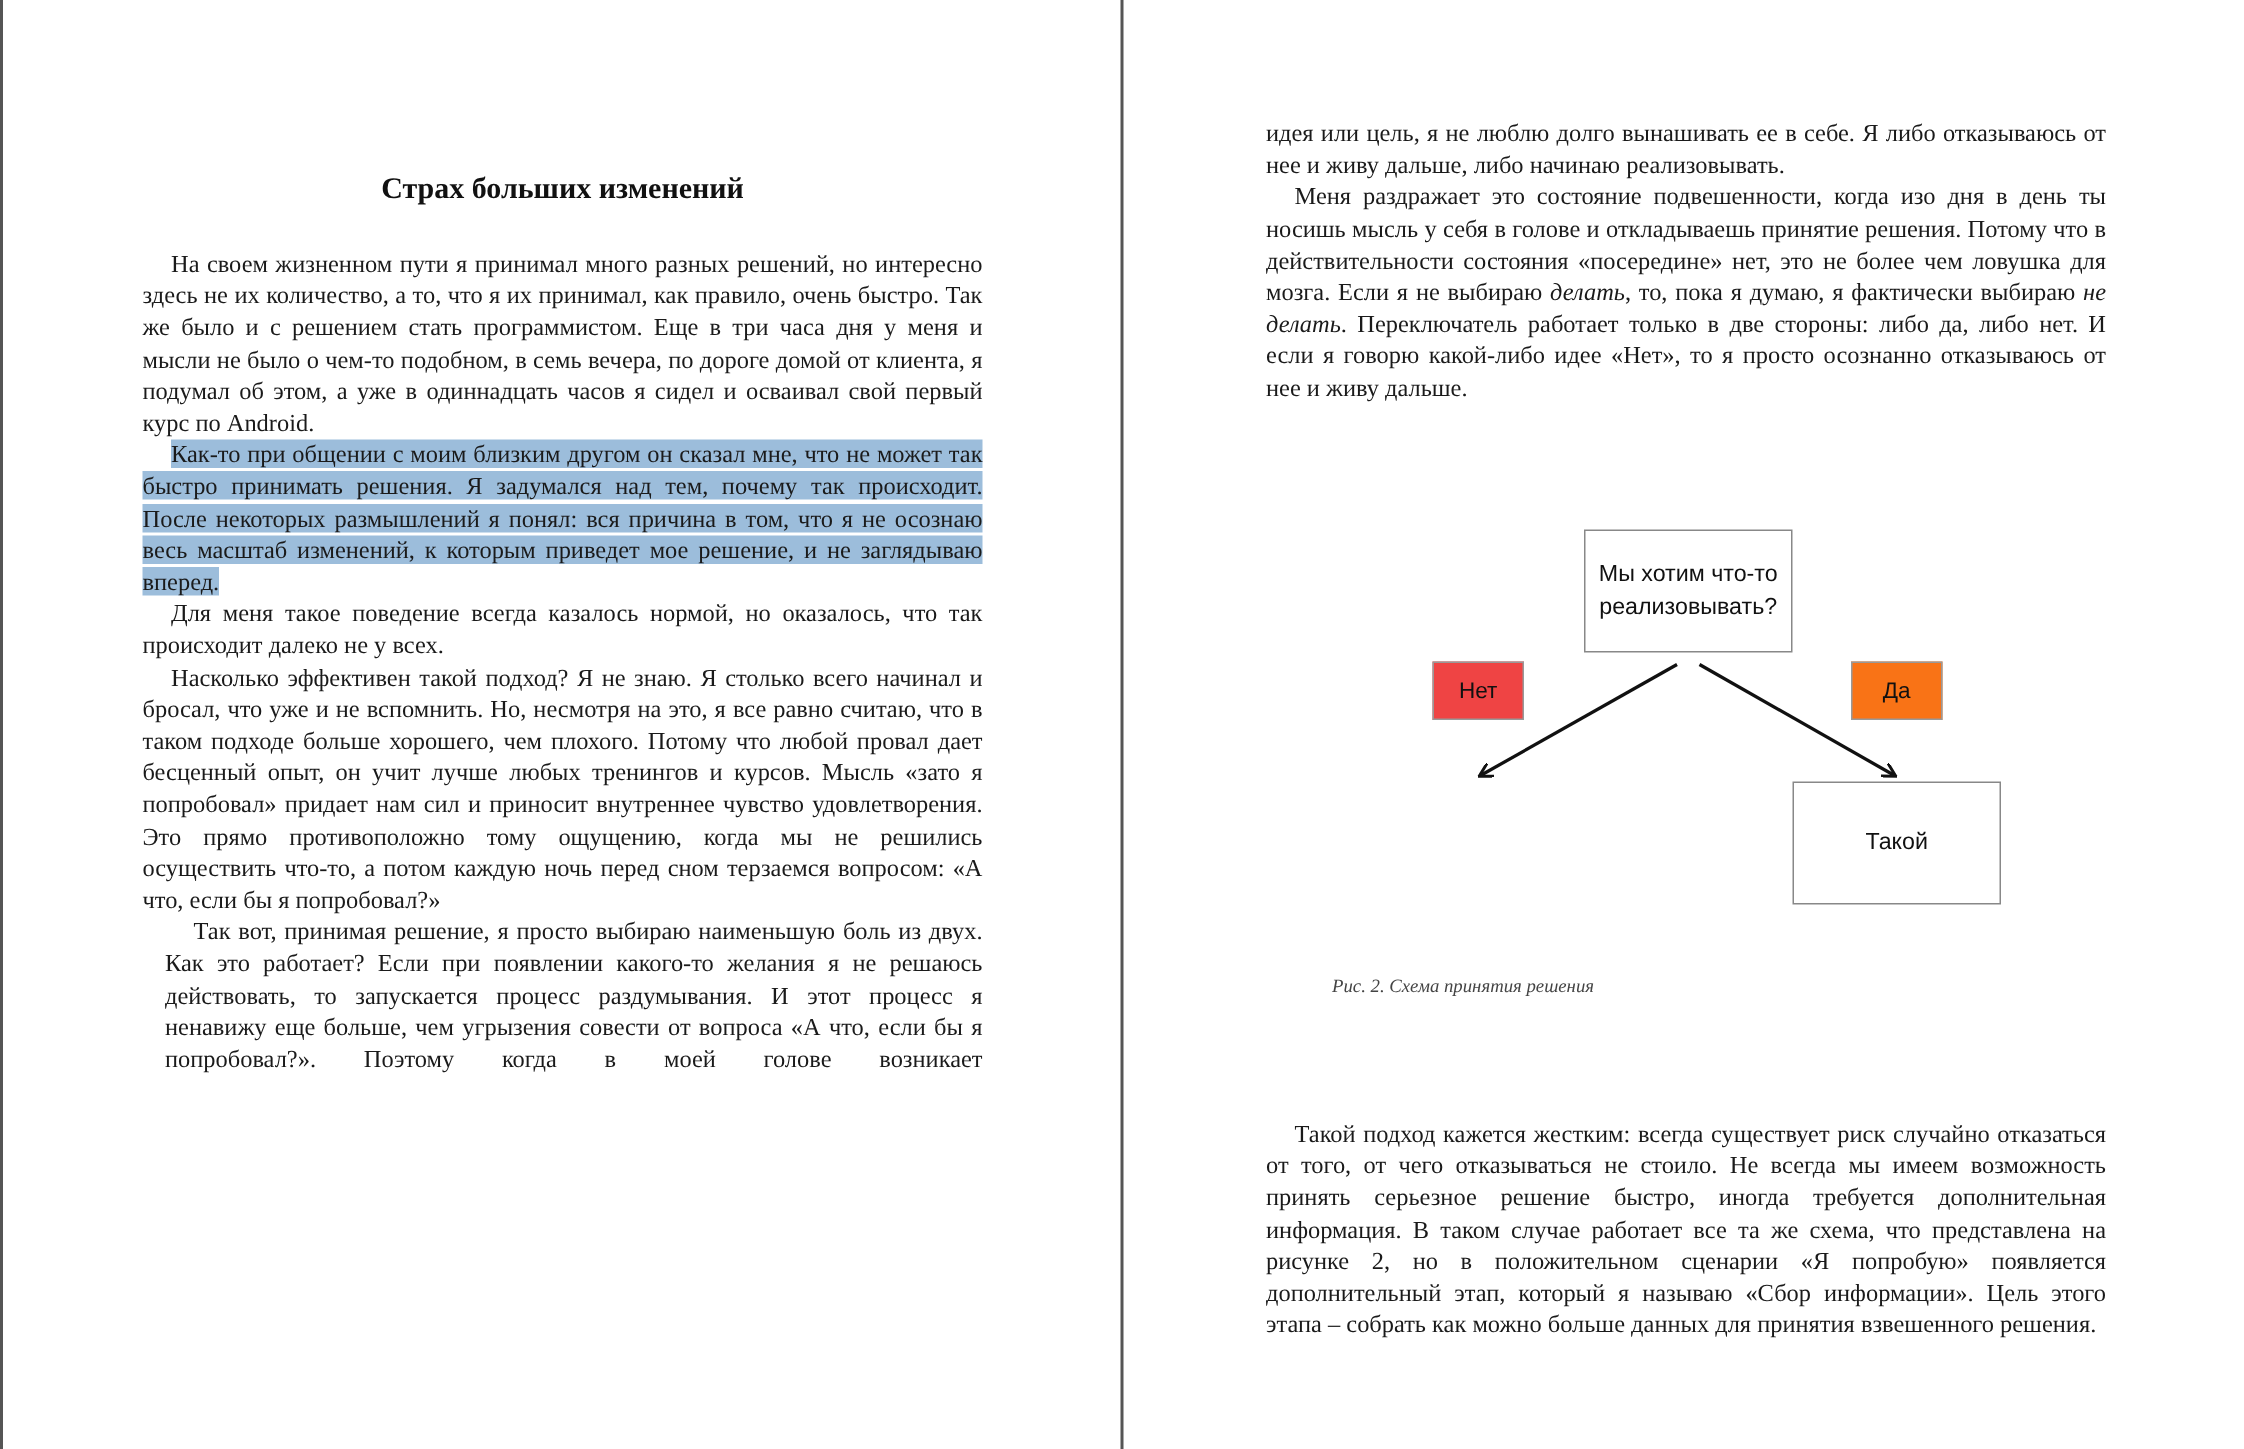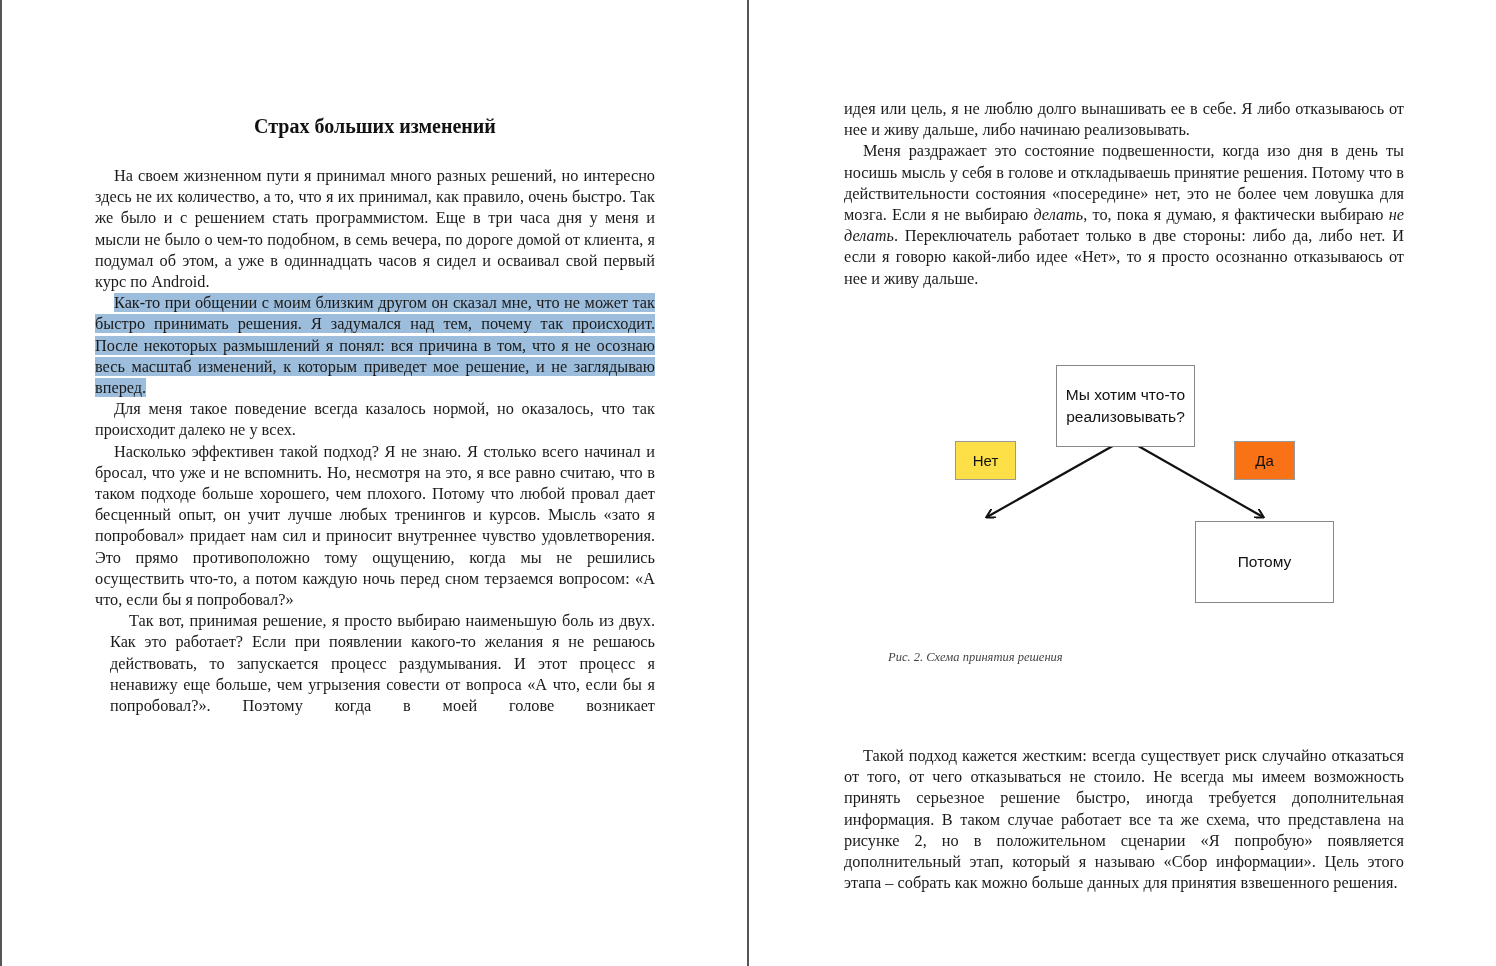--- a/index.html
+++ b/index.html
@@ -60,49 +60,49 @@
   <div class="col" style="top:165px;">
     <p class="para">На своем жизненном пути я принимал много разных решений, но интересно здесь не их количество, а то, что я их принимал, как правило, очень быстро. Так же было и с решением стать программистом. Еще в три часа дня у меня и мысли не было о чем-то подобном, в семь вечера, по дороге домой от клиента, я подумал об этом, а уже в одиннадцать часов я сидел и осваивал свой первый курс по Android.</p>
     <p class="para"><span class="hl" style="background: rgb(156, 189, 219);">Как-то при общении с моим близким другом он сказал мне, что не может так быстро принимать решения. Я задумался над тем, почему так происходит. После некоторых размышлений я понял: вся причина в том, что я не осознаю весь масштаб изменений, к которым приведет мое решение, и не заглядываю вперед.</span></p>
     <p class="para">Для меня такое поведение всегда казалось нормой, но оказалось, что так происходит далеко не у всех.</p>
     <p class="para">Насколько эффективен такой подход? Я не знаю. Я столько всего начинал и бросал, что уже и не вспомнить. Но, несмотря на это, я все равно считаю, что в таком подходе больше хорошего, чем плохого. Потому что любой провал дает бесценный опыт, он учит лучше любых тренингов и курсов. Мысль «зато я попробовал» придает нам сил и приносит внутреннее чувство удовлетворения. Это прямо противоположно тому ощущению, когда мы не решились осуществить что-то, а потом каждую ночь перед сном терзаемся вопросом: «А что, если бы я попробовал?»</p>
     <p class="para" style="text-align-last:justify;margin-left:15px;">Так вот, принимая решение, я просто выбираю наименьшую боль из двух. Как это работает? Если при появлении какого-то желания я не решаюсь действовать, то запускается процесс раздумывания. И этот процесс я ненавижу еще больше, чем угрызения совести от вопроса «А что, если бы я попробовал?». Поэтому когда в моей голове возникает</p>
   </div>
 </div>
 
 <div class="page page-right">
-  <div class="col" style="top:98px;">
+  <div class="col" style="top:78px;">
     <p class="para" style="text-indent:0;">идея или цель, я не люблю долго вынашивать ее в себе. Я либо отказываюсь от нее и живу дальше, либо начинаю реализовывать.</p>
     <p class="para"><span>Меня раздражает это состояние подвешенности, когда изо дня в день ты носишь мысль у себя в голове и откладываешь принятие решения. Потому что в действительности состояния «посередине» нет, это не более чем ловушка для мозга. Если я не выбираю </span><em>делать</em><span>, то, пока я думаю, я фактически выбираю </span><em>не делать</em><span>. Переключатель работает только в две стороны: либо да, либо нет. И если я говорю какой-либо идее «Нет», то я просто осознанно отказываюсь от нее и живу дальше.</span></p>
   </div>
 
   <div class="diagram">
     <svg class="arrows" width="450" height="270" viewBox="0 0 450 270">
       <defs>
         <marker id="ah" markerWidth="10" markerHeight="10" refX="8" refY="5" orient="auto" markerUnits="userSpaceOnUse">
           <path d="M0,0 L9,5 L0,10" fill="none" stroke="#111" stroke-width="2"></path>
         </marker>
       </defs>
       <line x1="219" y1="98" x2="88" y2="172" stroke="#111" stroke-width="2.2" marker-end="url(#ah)"></line>
       <line x1="234" y1="98" x2="364" y2="172" stroke="#111" stroke-width="2.2" marker-end="url(#ah)"></line>
     </svg>
 
-    <div class="dbox" style="left:157px; top:20px; width:139px; height:82px;">
+    <div class="dbox" style="left:157px; top:8px; width:139px; height:82px;">
       <span style="display:block; width:120px;">Мы хотим что-то реализовывать?</span>
     </div>
 
-    <div class="tag" id="tag-no" style="left: 56px; top: 96px; width: 61px; height: 39px; background: #fde047;">
+    <div class="tag" id="tag-no" style="left: 56px; top: 96px; width: 61px; height: 39px; background: #ef4444;">
       <span>Нет</span>
     </div>
     <div class="tag" id="tag-yes" style="left: 335px; top: 96px; width: 61px; height: 39px; background: #f97316;">
       <span>Да</span>
     </div>
 
     <div class="dbox" style="left:296px; top:176px; width:139px; height:82px;">
-      <span>Потому</span>
+      <span>Такой</span>
     </div>
   </div>
 
   <div class="caption">Рис. 2. Схема принятия решения</div>
 
   <div class="col" style="top:705px;margin-top:40px;">
     <p class="para">Такой подход кажется жестким: всегда существует риск случайно отказаться от того, от чего отказываться не стоило. Не всегда мы имеем возможность принять серьезное решение быстро, иногда требуется дополнительная информация. В таком случае работает все та же схема, что представлена на рисунке 2, но в положительном сценарии «Я попробую» появляется дополнительный этап, который я называю «Сбор информации». Цель этого этапа – собрать как можно больше данных для принятия взвешенного решения.</p>
   </div>
 </div>
 

